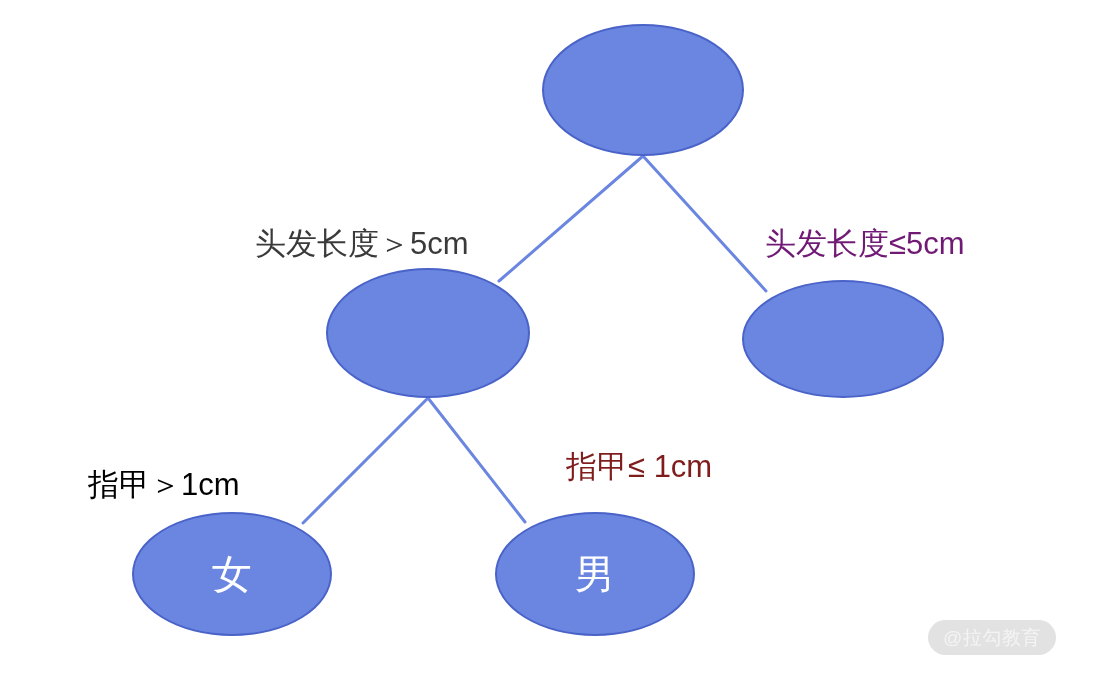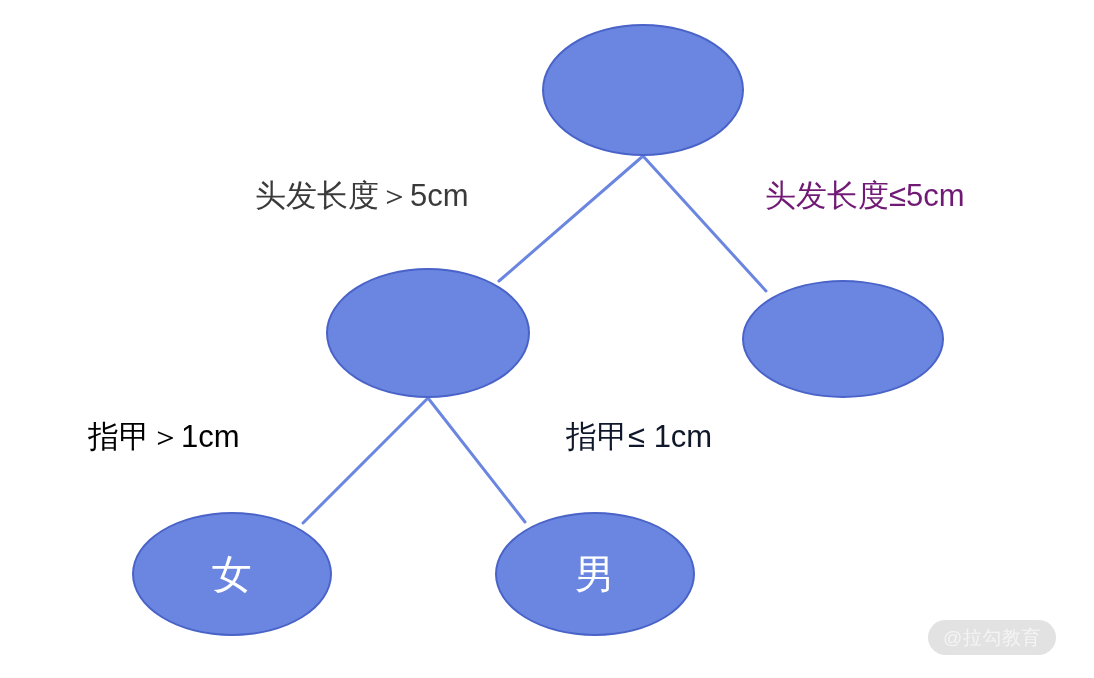--- a/index.html
+++ b/index.html
@@ -44,20 +44,21 @@
     user-select: none;
   }
   .edge-label {
     position: absolute;
     color: #3a3a3a;
     font-size: 31px;
     line-height: 1;
     white-space: nowrap;
     font-weight: 400;
     user-select: none;
+    margin-top: 48px;
   }
   #watermark {
     position: absolute;
     left: 928px;
     top: 620px;
     width: 128px;
     height: 35px;
     background: #e2e2e2;
     border-radius: 18px;
     display: flex;
@@ -100,20 +101,20 @@
         <span class="node-label" style="color: rgb(255, 255, 255);">女</span>
       </div>
       <div class="node" style="left: 495px; top: 512px; width: 200px; height: 124px; background: rgb(107, 134, 224); border-color: rgb(74, 99, 200);">
         <span class="node-label" style="color: rgb(255, 255, 255);">男</span>
       </div>
     </div>
   <div id="labels">
       <div class="edge-label" style="left: 255px; top: 180px; color: rgb(58, 58, 58);">头发长度＞5cm</div>
       <div class="edge-label" style="left: 765px; top: 180px; color: #701a75;">头发长度≤5cm</div>
       <div class="edge-label" style="left: 88px; top: 421px; color: #000000;">指甲＞1cm</div>
-      <div class="edge-label" style="left: 566px; top: 421px; color: #0f172a;">指甲≤ 1cm</div>
+      <div class="edge-label" style="left: 566px; top: 403px; color: #7f1d1d;">指甲≤ 1cm</div>
     </div>
 
   <div id="watermark">
     <span>@拉勾教育</span>
   </div>
 
 </div>
 
 </body></html>

